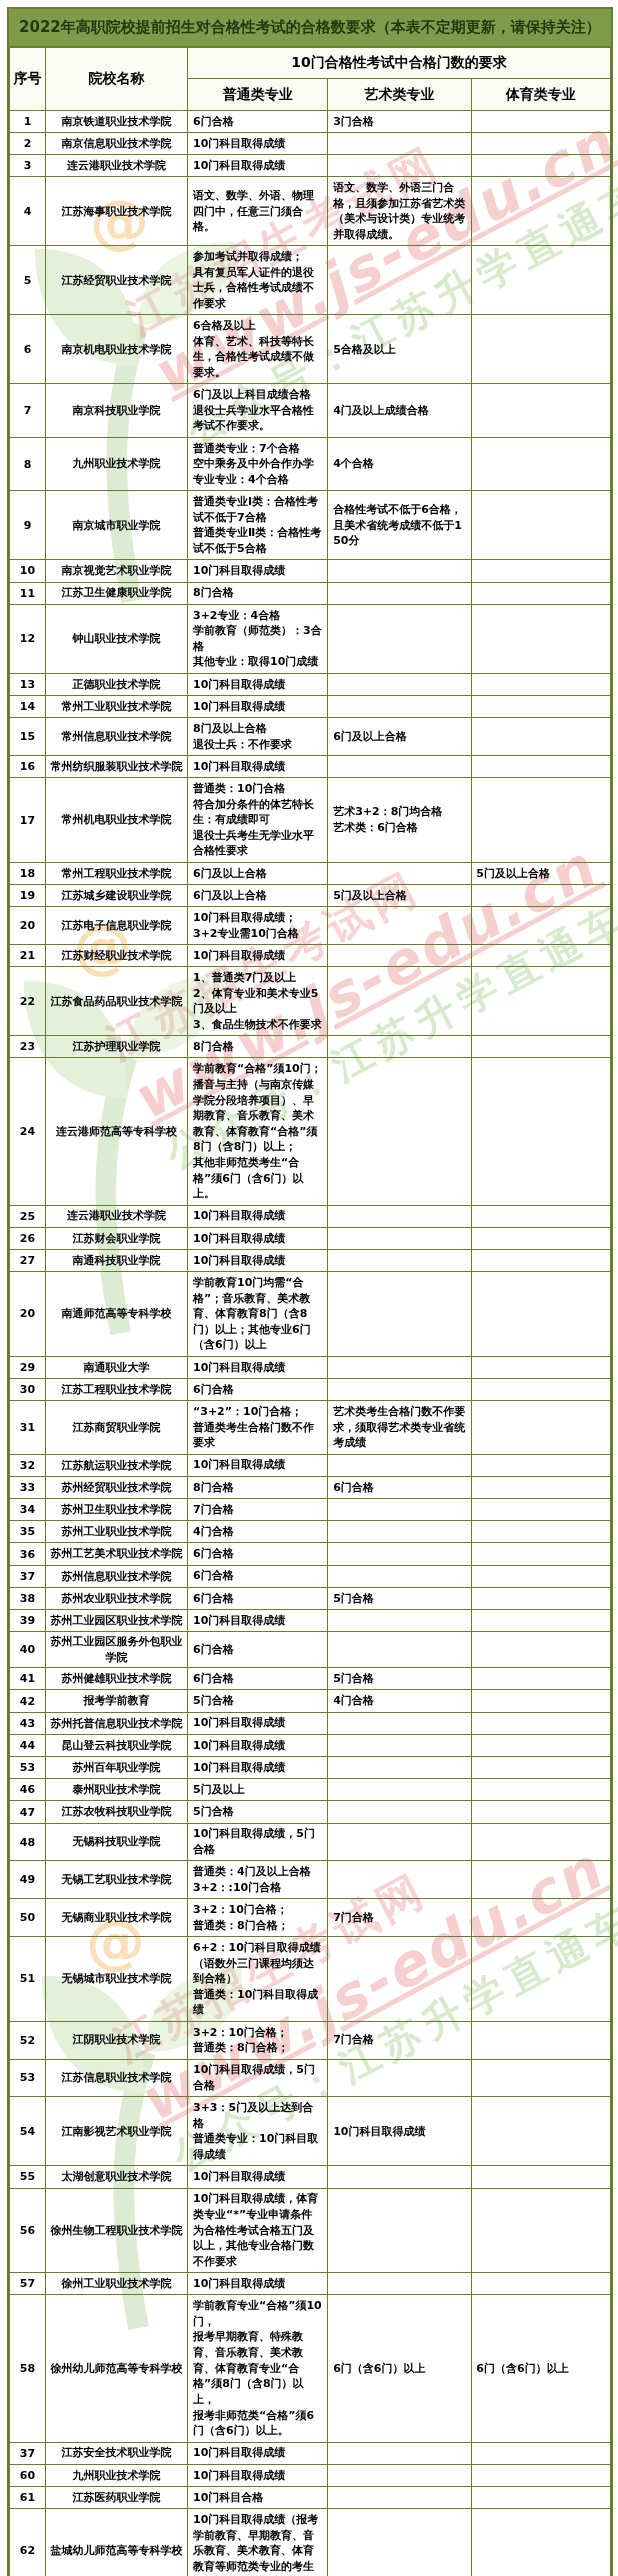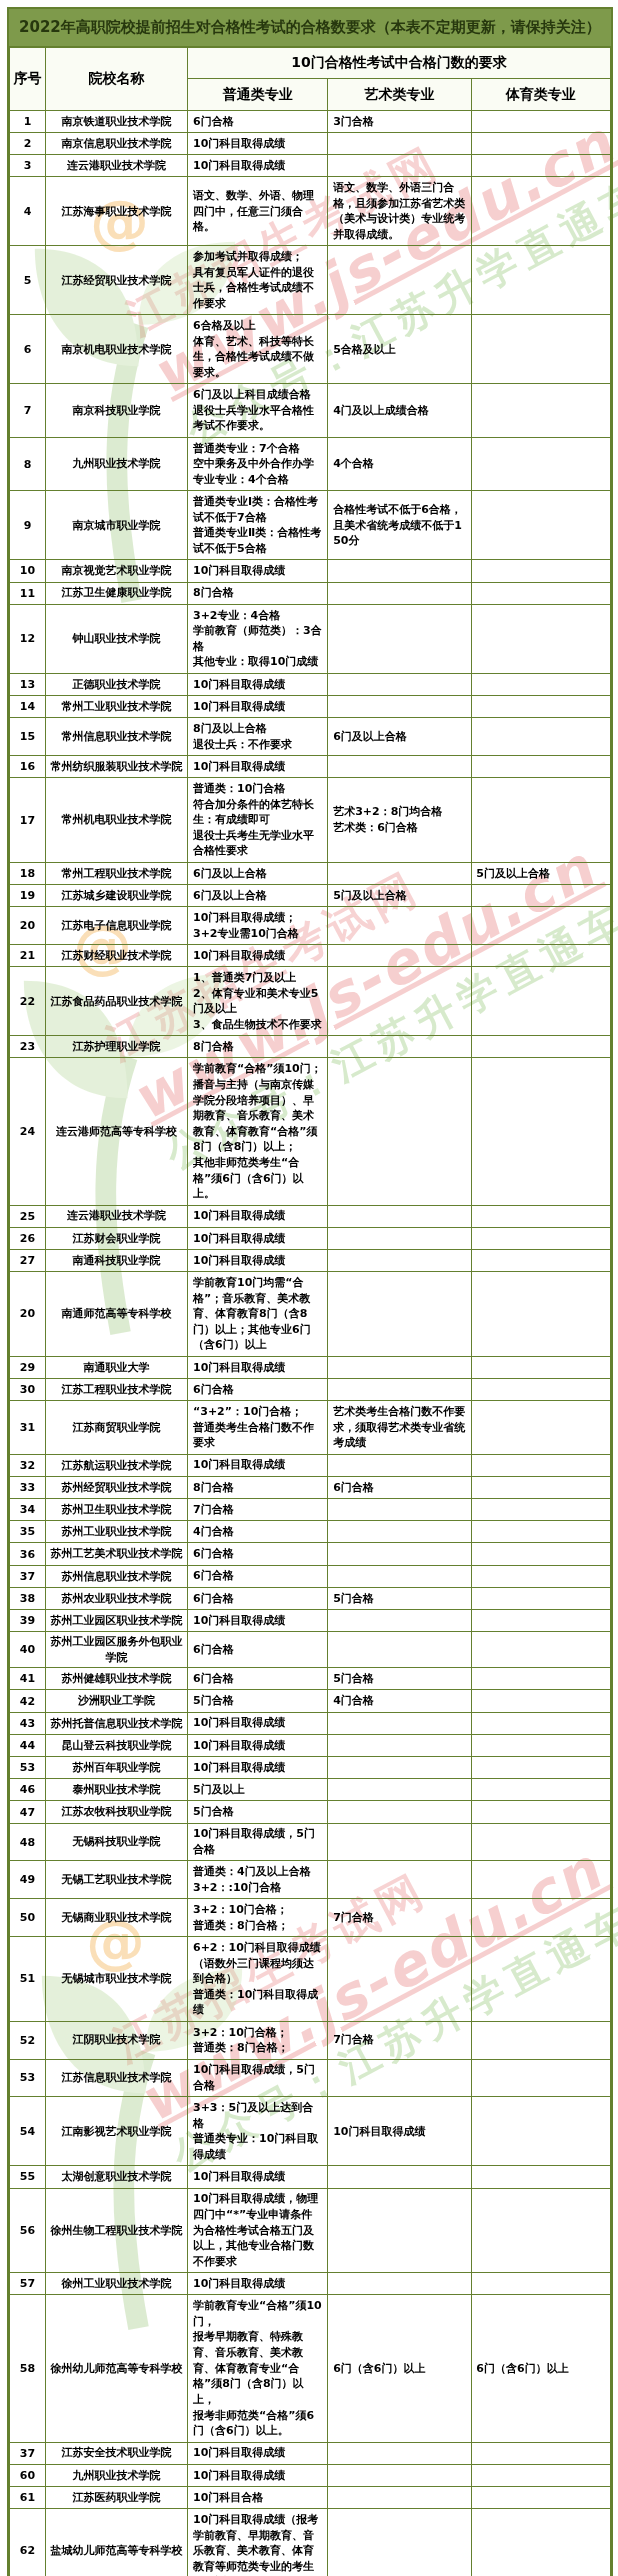--- a/index.html
+++ b/index.html
@@ -421,21 +421,21 @@
           </tr>
           <tr>
             <td class="c-num">41</td>
             <td class="c-name">苏州健雄职业技术学院</td>
             <td class="c-req">6门合格</td>
             <td class="c-req">5门合格</td>
             <td class="c-req"></td>
           </tr>
           <tr>
             <td class="c-num">42</td>
-            <td class="c-name">沙洲职业工学院</td>
+            <td class="c-name">报考学前教育</td>
             <td class="c-req">5门合格</td>
             <td class="c-req">4门合格</td>
             <td class="c-req"></td>
           </tr>
           <tr>
             <td class="c-num">43</td>
             <td class="c-name">苏州托普信息职业技术学院</td>
             <td class="c-req">10门科目取得成绩</td>
             <td class="c-req"></td>
             <td class="c-req"></td>
@@ -525,21 +525,21 @@
           <tr>
             <td class="c-num">55</td>
             <td class="c-name">太湖创意职业技术学院</td>
             <td class="c-req">10门科目取得成绩</td>
             <td class="c-req"></td>
             <td class="c-req"></td>
           </tr>
           <tr>
             <td class="c-num">56</td>
             <td class="c-name">徐州生物工程职业技术学院</td>
-            <td class="c-req">10门科目取得成绩，物理四门中“*”专业申请条件为合格性考试合格五门及以上，其他专业合格门数不作要求</td>
+            <td class="c-req">10门科目取得成绩，体育类专业“*”专业申请条件为合格性考试合格五门及以上，其他专业合格门数不作要求</td>
             <td class="c-req"></td>
             <td class="c-req"></td>
           </tr>
           <tr>
             <td class="c-num">57</td>
             <td class="c-name">徐州工业职业技术学院</td>
             <td class="c-req">10门科目取得成绩</td>
             <td class="c-req"></td>
             <td class="c-req"></td>
           </tr>

